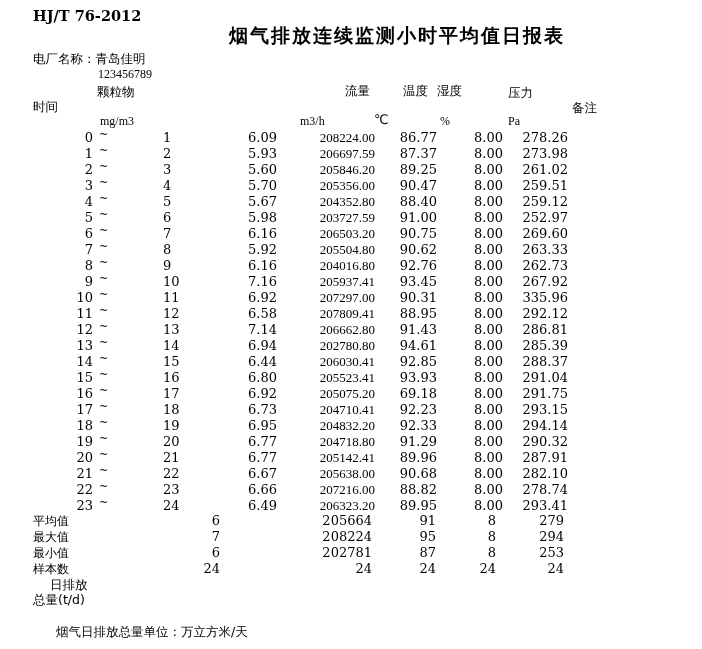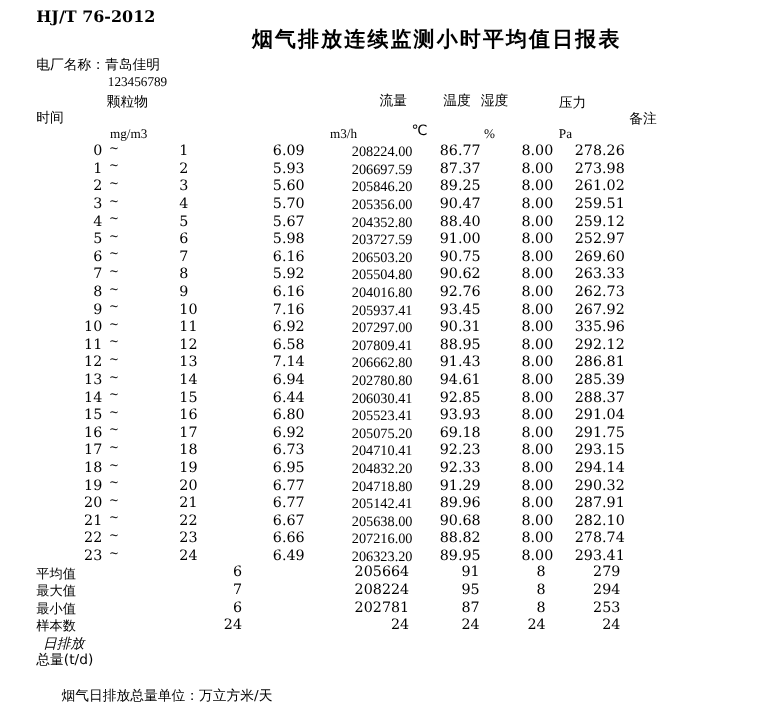--- a/index.html
+++ b/index.html
@@ -44,21 +44,21 @@
   .c-flow{left:280px;width:95px;text-align:right;font-family:Liberation Serif, serif;}
   .c-temp{left:382px;width:55px;text-align:right;}
   .c-hum{left:452px;width:51px;text-align:right;}
   .c-press{left:500px;width:68px;text-align:right;}
   .s-label{left:33px;font-family:Liberation Serif, serif;font-size:12px;}
   .s-pm{left:160px;width:60px;text-align:right;}
   .s-flow{left:280px;width:92px;text-align:right;}
   .s-temp{left:380px;width:56px;text-align:right;}
   .s-hum{left:450px;width:46px;text-align:right;}
   .s-press{left:500px;width:64px;text-align:right;}
-  #daily1{left:39px;top:577px;font-style:italic;}
+  #daily1{left:50px;top:577px;}
   #daily2{left:33px;top:592px;}
   #footer-note{left:33px;top:624px;margin-left:23px;}
 </style>
 </head>
 <body>
 
 <div id="page">
   <div class="abs" id="std">HJ/T 76-2012</div>
   <div class="abs" id="title">烟气排放连续监测小时平均值日报表</div>
   <div class="abs cjk" id="plant-line">电厂名称：青岛佳明</div>

